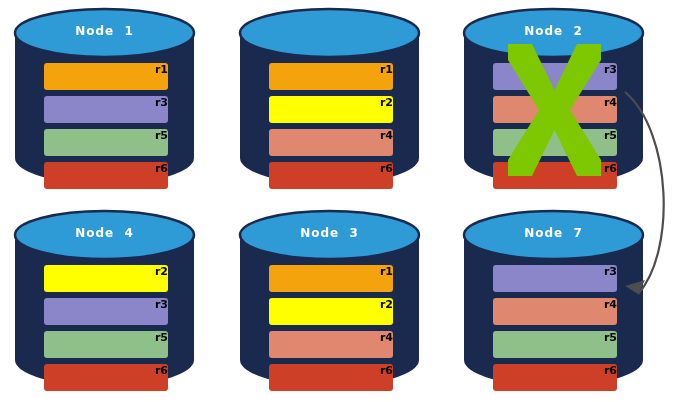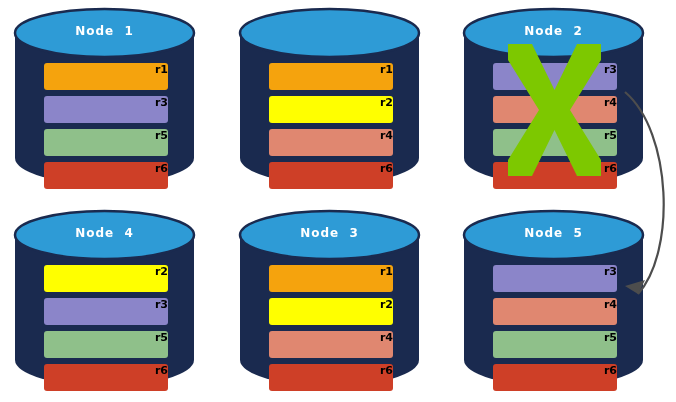--- a/index.html
+++ b/index.html
@@ -155,21 +155,21 @@
           <div class="record" style="background: rgb(255, 255, 0);">r2</div>
           <div class="record" style="background: rgb(224, 135, 112);">r4</div>
           <div class="record" style="background: rgb(206, 63, 39);">r6</div>
         </div>
       </div>
       <div class="node" style="left: 462px; top: 210px;">
         <svg class="cyl-svg" viewBox="0 0 183 178">
           <path d="M 2 25 L 2 150 A 89.5 26 0 0 0 181 150 L 181 25 Z" fill="#1a2a4f"></path>
           <ellipse cx="91.5" cy="25" rx="89.5" ry="24" fill="#2e9bd6" stroke="#1a2a4f" stroke-width="2.5"></ellipse>
         </svg>
-        <div class="node-title">Node  5</div>
+        <div class="node-title">Node  7</div>
         <div class="records">
           <div class="record" style="background: rgb(139, 133, 201);">r3</div>
           <div class="record" style="background: rgb(224, 135, 112);">r4</div>
           <div class="record" style="background: rgb(143, 192, 138);">r5</div>
           <div class="record" style="background: rgb(206, 63, 39);">r6</div>
         </div>
       </div>
     </div>
 
   <svg id="arrow-layer" viewBox="0 0 676 402">

